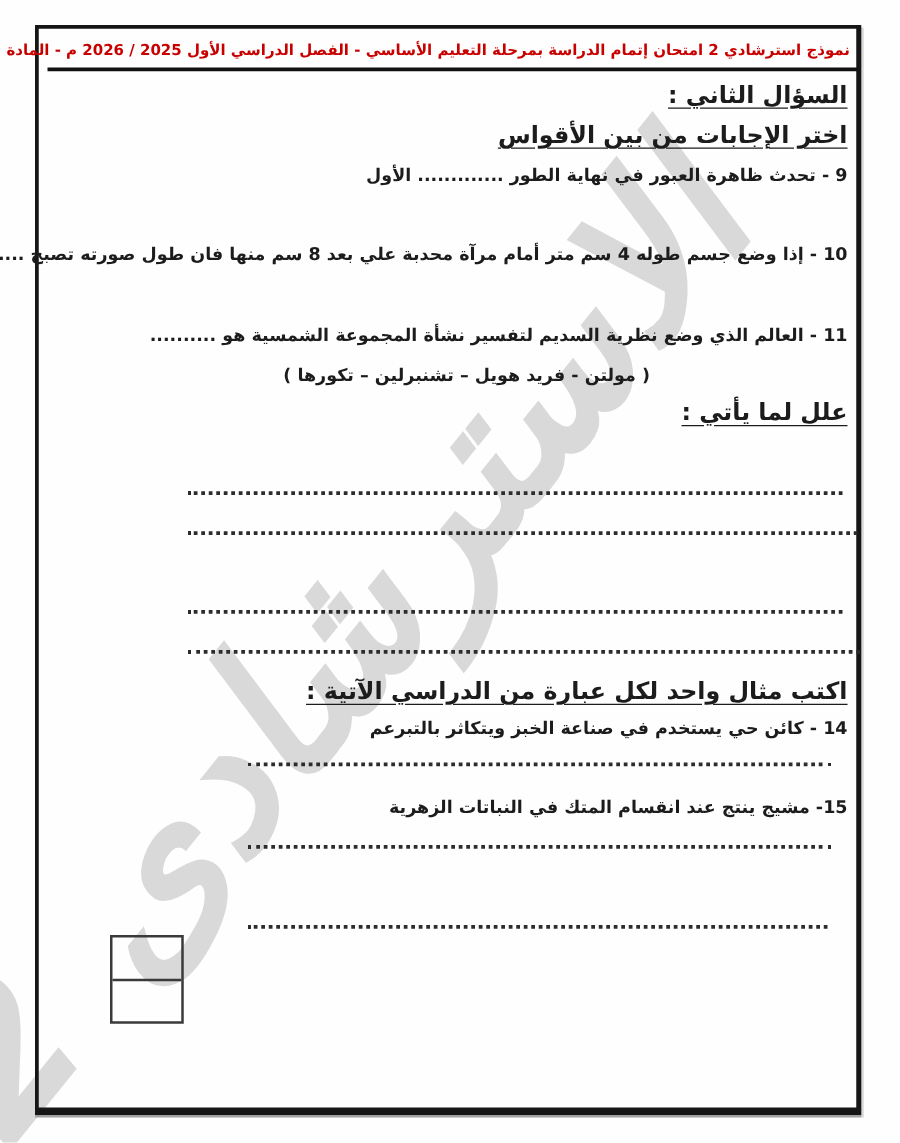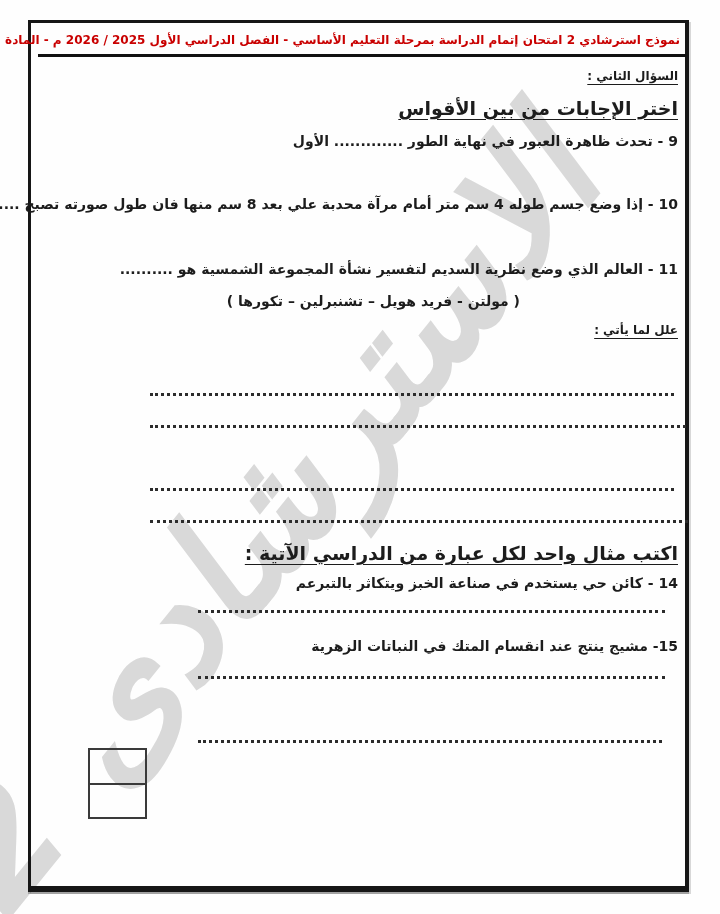--- a/index.html
+++ b/index.html
@@ -57,21 +57,21 @@
     color: #c90000;
     right: 40px;
   }
   .hr {
     position: absolute;
     left: 38px; right: 34px;
     top: 54px; height: 2.5px;
     background: #111;
     z-index: 2;
   }
-  .heading { font-size: 12px; text-decoration: underline; text-underline-offset: 4px; }
+  .heading { font-size: 19px; text-decoration: underline; text-underline-offset: 4px; }
   .heading-sm { font-size: 19px; text-decoration: underline; text-underline-offset: 4px; }
   .dots {
     position: absolute;
     height: 0;
     border-bottom: 3px dotted #2c2c2c;
     z-index: 2;
   }
   .score-box {
     position: absolute;
     left: 88px; top: 748px;

